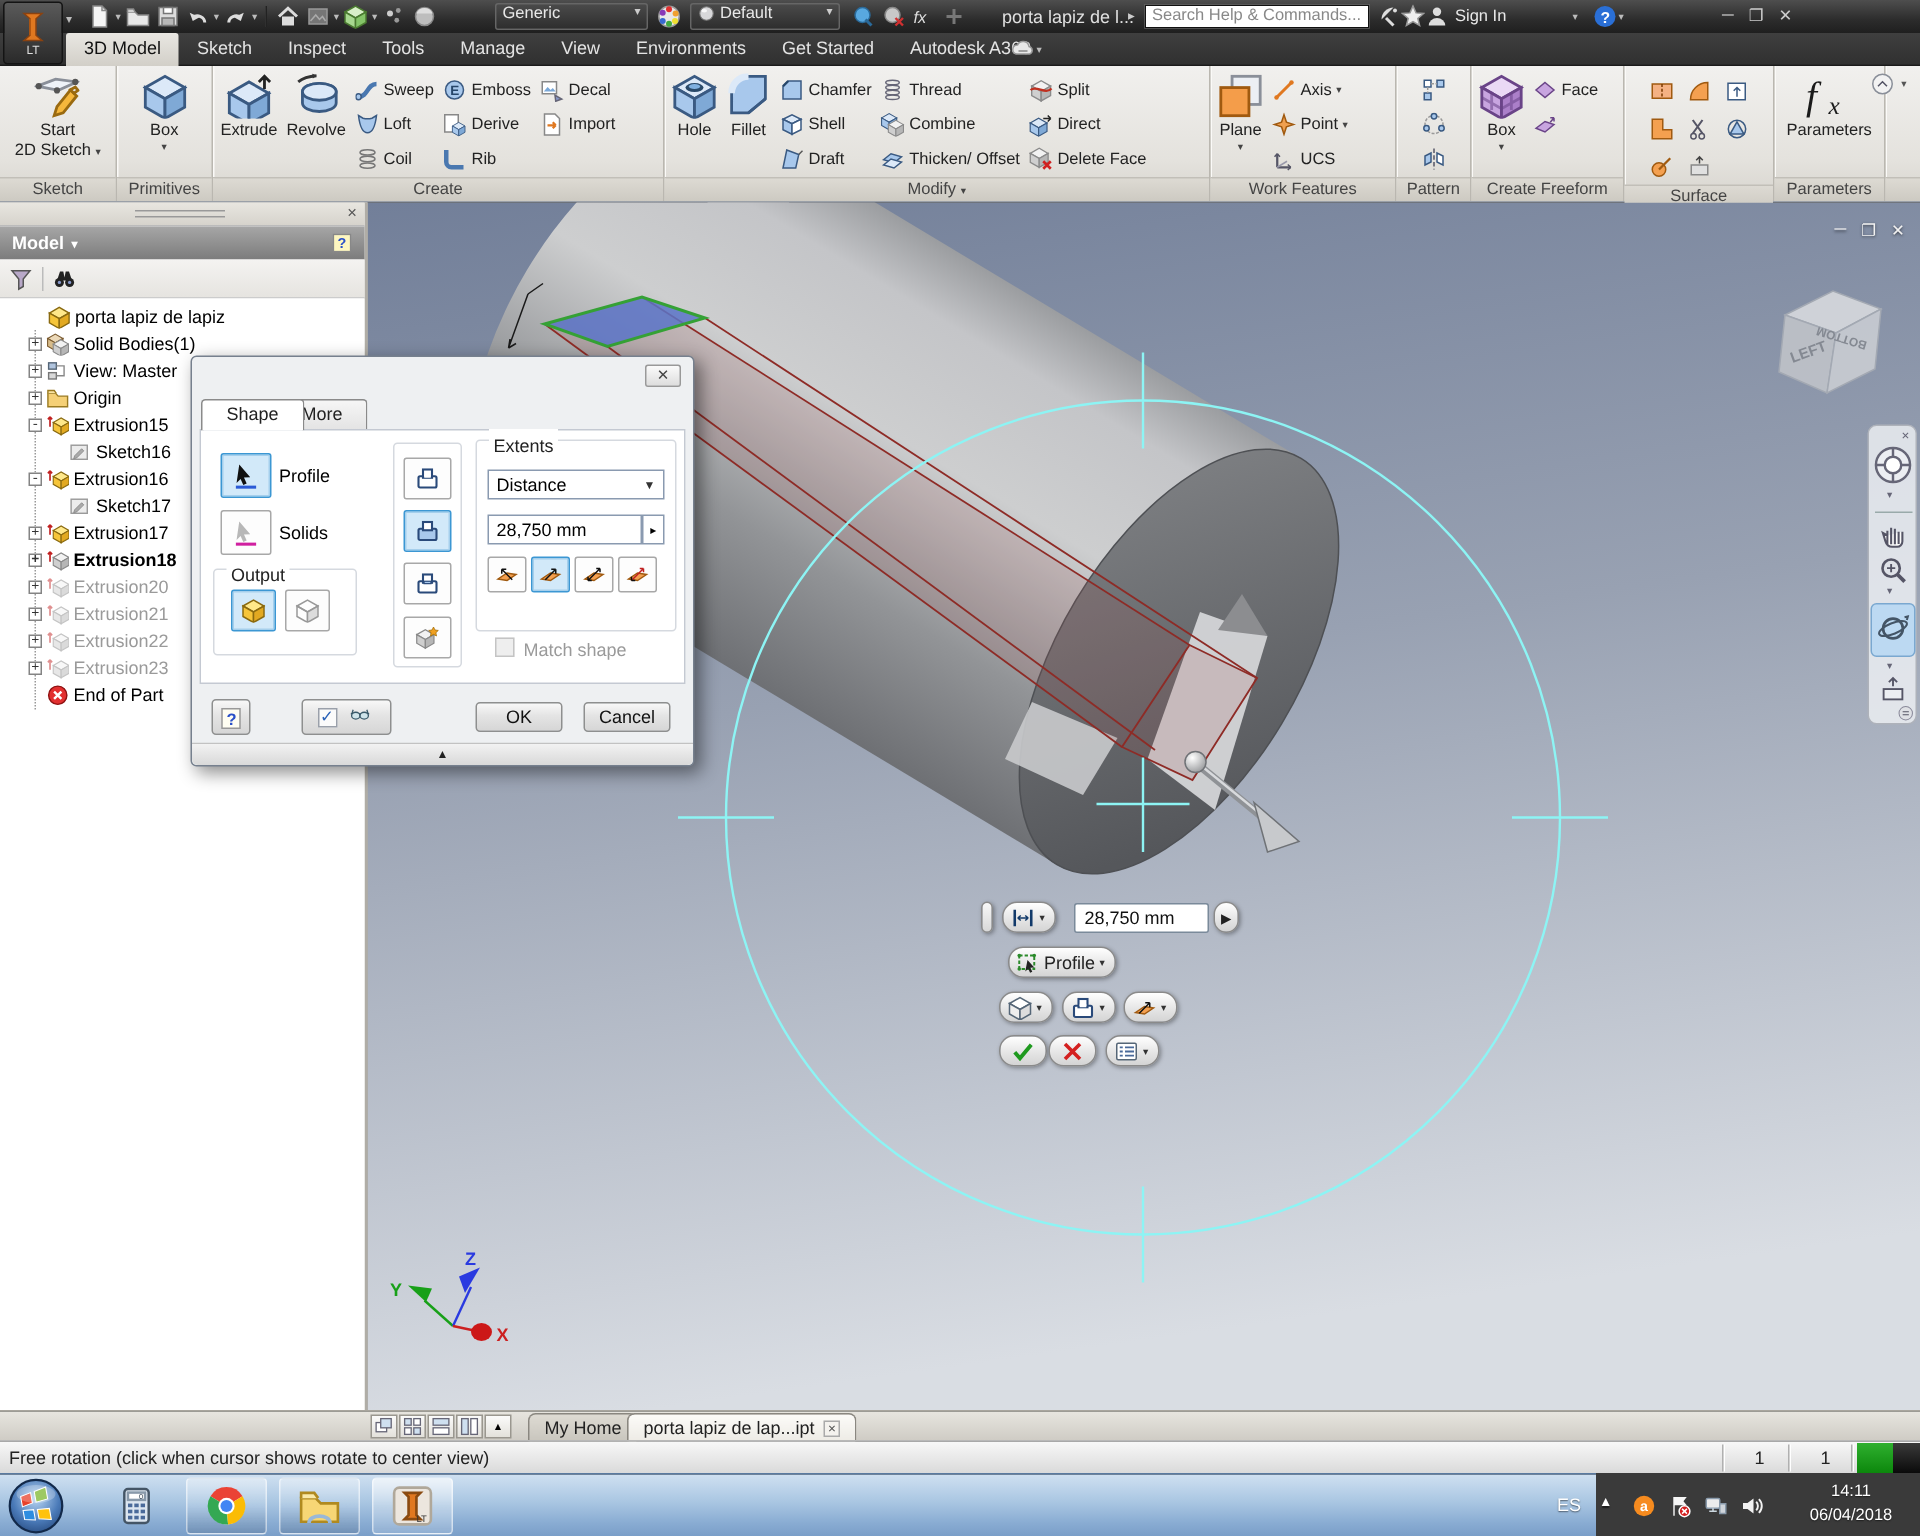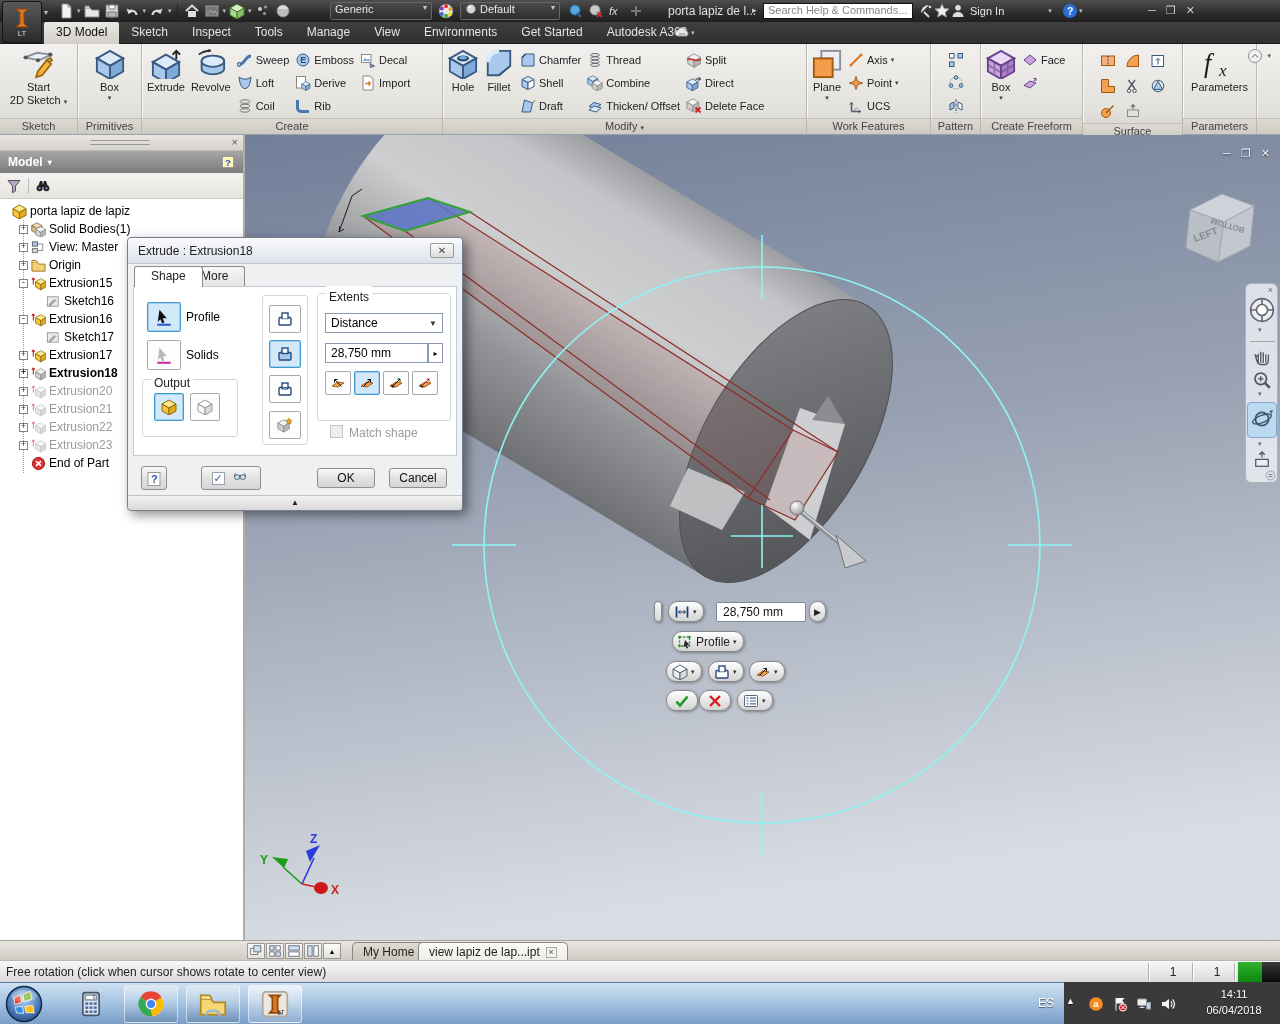--- a/index.html
+++ b/index.html
@@ -1163,21 +1163,21 @@
             <circle cx="11.4" cy="10.3" r="3" fill="#222"></circle>
             <circle cx="4.6" cy="10.3" r="1.1" fill="#8899cc"></circle>
             <circle cx="11.4" cy="10.3" r="1.1" fill="#8899cc"></circle>
           </svg>
         </span>
     </div>
     <div id="tree">
       <div id="treeline"></div>
       <div style="padding-top:3px">
 
-          <div class="trow" style="padding-left: 0;">
+          <div class="trow" style="padding-left: 20px;">
             <span class="expbox"></span>
             <span class="ticon ic">
               <svg viewBox="0 0 16 16" aria-hidden="true">
                 <path d="M1 5L8 1l7 4-7 4z" fill="#ffe88a" stroke="#8a6a10"></path>
                 <path d="M1 5l7 4v7l-7-4z" fill="#f6c53a" stroke="#8a6a10"></path>
                 <path d="M8 9l7-4v7l-7 4z" fill="#e2a921" stroke="#8a6a10"></path>
               </svg>
             </span>
             <span>porta lapiz de lapiz</span>
           </div>
@@ -1382,23 +1382,20 @@
                 <path d="M5.4 5.4l5.2 5.2m0-5.2l-5.2 5.2" stroke="#fff" stroke-width="1.7"></path>
               </svg>
             </span>
             <span>End of Part</span>
           </div>
         </div>
     </div>
   </div>
 
   <div id="dialog">
-    <div id="dlg-title">
-      <span>Extrude : Extrusion18</span>
-    </div>
     <span id="dlg-close">✕</span>
     <span class="dtab active" style="left:6px">Shape</span>
     <span class="dtab" style="left:56px">More</span>
 
     <div id="dlg-page">
       <div class="toolbtn sel" style="left:13px;top:15px;width:34px;height:30px">
         <span class="ic" style="width:18px;height:18px">
             <svg viewBox="0 0 16 16" aria-hidden="true">
               <path d="M4 1.5l6.5 7.5-3.7.2 1.6 3.6-2 .9-1.6-3.6-2.4 2.4z" fill="#111"></path>
               <rect x="2" y="14" width="12" height="1.8" fill="#2a5ad6"></rect>
@@ -1579,21 +1576,21 @@
             <rect x="2" y="2" width="5" height="12" fill="#cfe0f0" stroke="#667"></rect>
             <rect x="9" y="2" width="5" height="12" fill="#fff" stroke="#667"></rect>
           </svg>
         </span>
       </span>
     <span class="arr-btn" style="left:323px;font-size:7px">▲</span>
     <span class="dtab2" style="left:352px">
       <span>My Home</span>
     </span>
     <span class="dtab2 active" style="left:418px">
-      <span>view lapiz de lap...ipt</span>
+      <span>porta lapiz de lap...ipt</span>
       <span class="tclose">×</span>
     </span>
   </div>
 
   <div id="statusbar">
     <span id="status-msg">Free rotation (click when cursor shows rotate to center view)</span>
     <span class="ssep" style="left:1148px"></span>
     <span class="sfield" style="left:1158px">1</span>
     <span class="ssep" style="left:1192px"></span>
     <span class="sfield" style="left:1202px">1</span>

